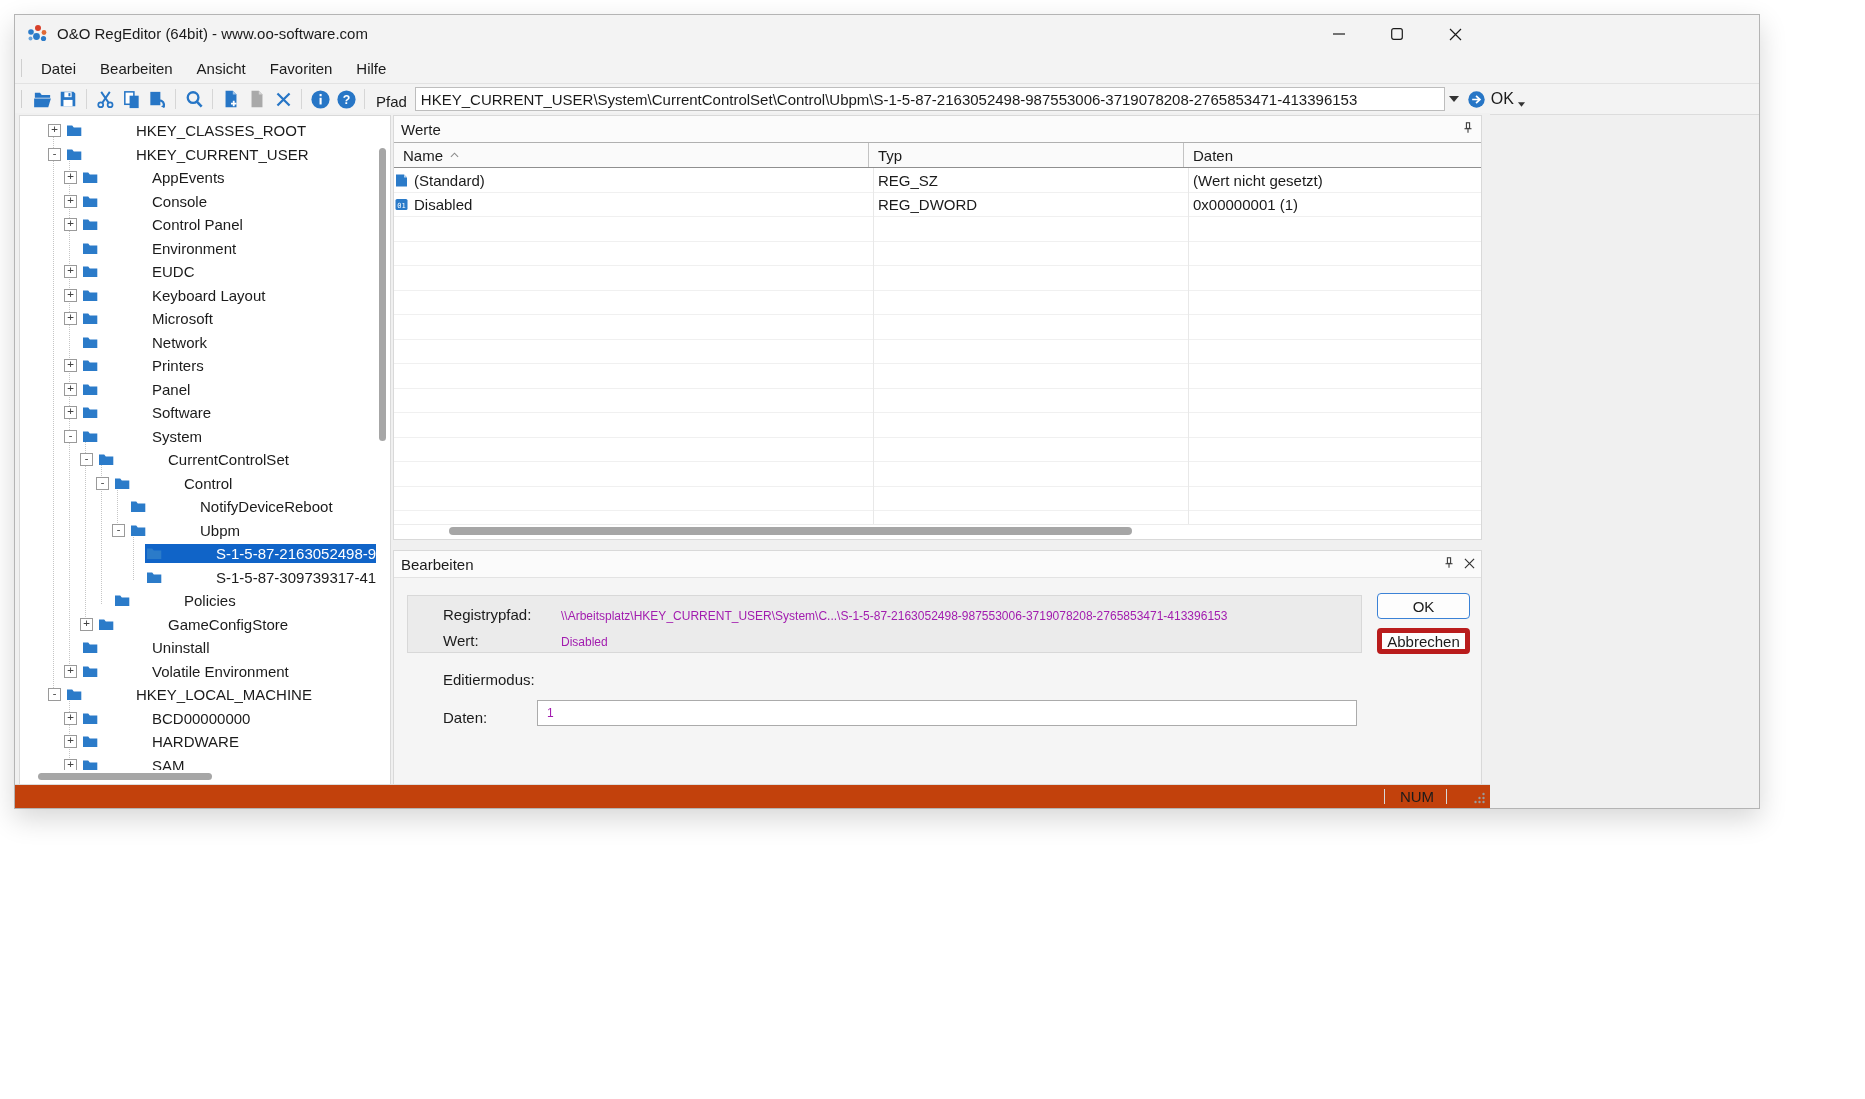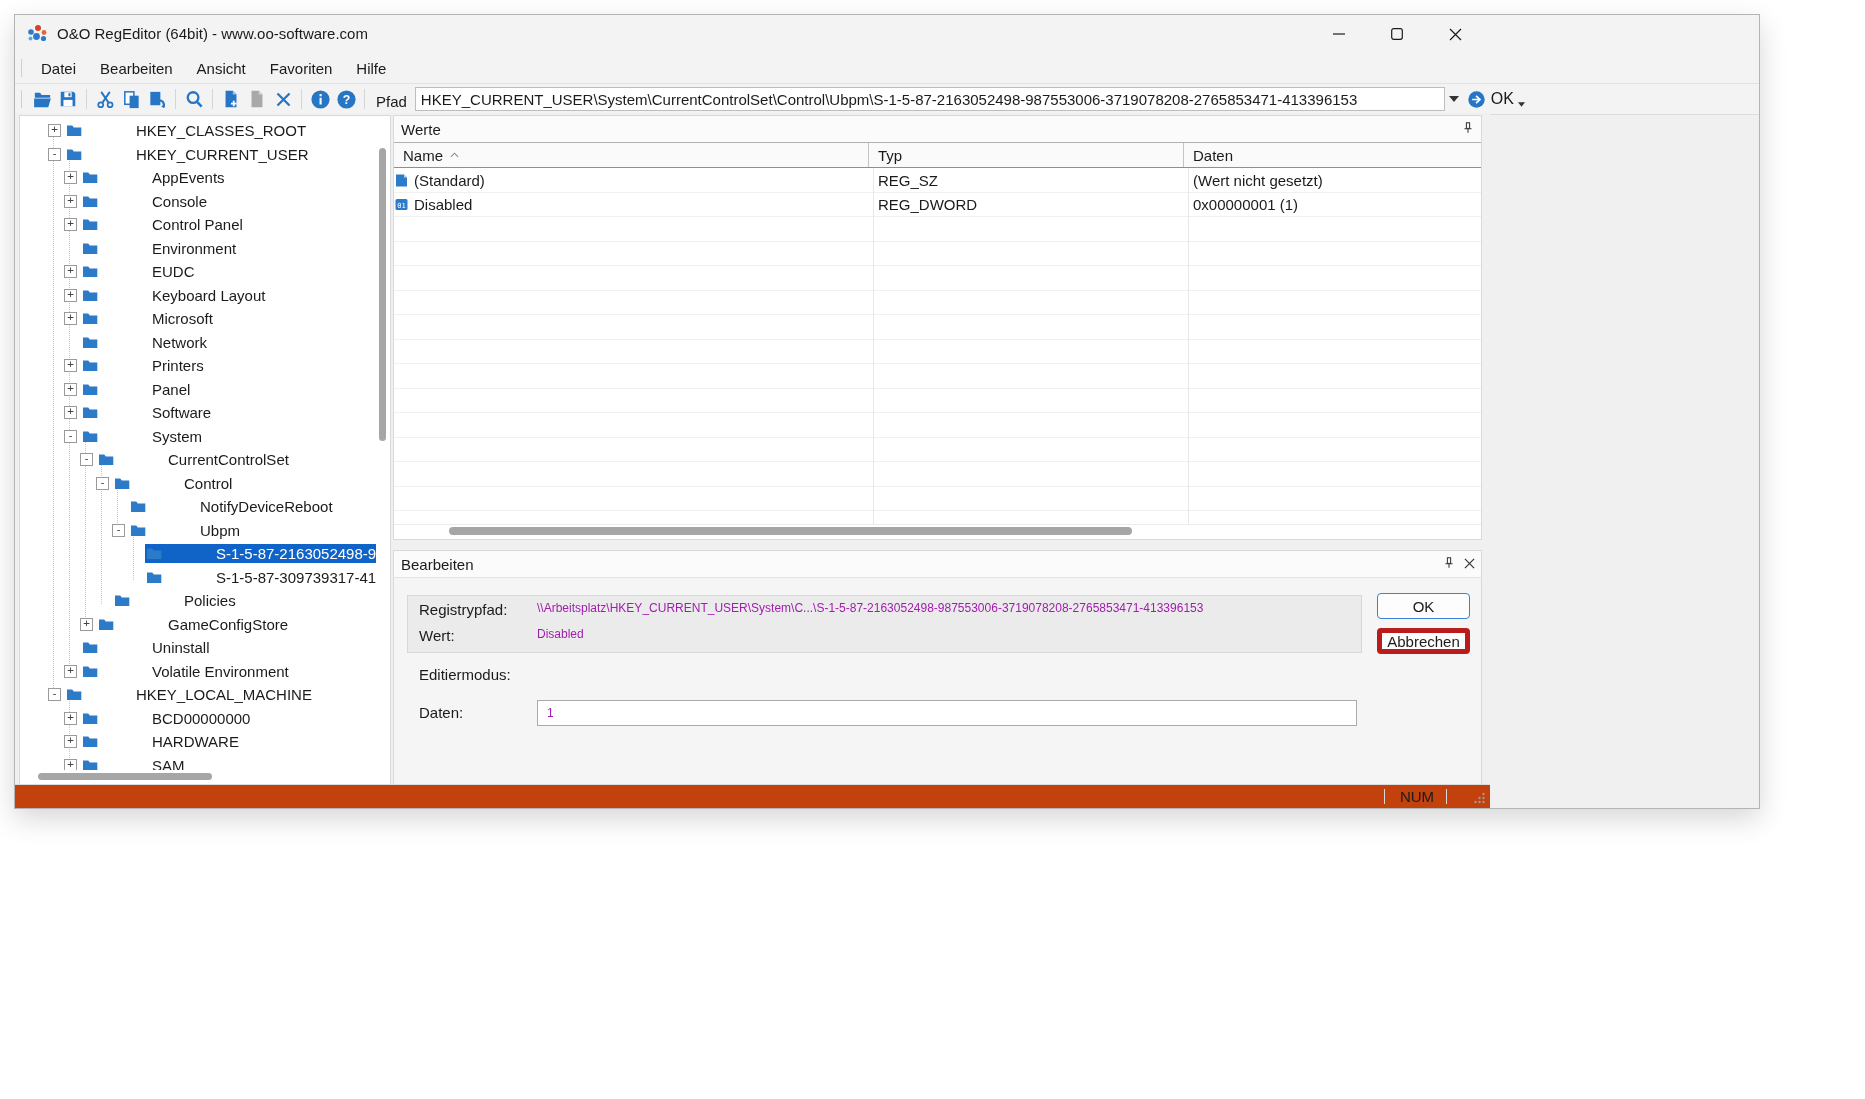--- a/index.html
+++ b/index.html
@@ -76,21 +76,21 @@
   .vc-daten{flex:1;padding-left:9px;}
   .vico{width:13px;height:13px;margin-right:6px;flex:0 0 13px;}
   .whscroll{position:absolute;left:0;bottom:2px;right:0;height:12px;border-top:1px solid #ececec;}
   .whthumb{position:absolute;top:2px;height:8px;border-radius:4px;background:#a6a6a6;}
   
   .editpanel{position:absolute;left:0;top:437px;width:1089px;height:236px;background:#f5f5f5;
     border:1px solid #d9d9d9;box-sizing:border-box;}
   .editbody{position:absolute;left:0;top:26px;right:0;bottom:0;}
   .infobox{position:absolute;left:13px;top:18px;width:955px;height:58px;background:#ebebeb;
     border:1px solid #d8d8d8;box-sizing:border-box;}
-  .editrow{position:absolute;display:flex;align-items:flex-start;}
+  .editrow{position:absolute;display:flex;align-items:flex-end;margin-left:24px;}
   .elabel{font-size:15px;color:#1b1b1b;width:118px;flex:0 0 118px;}
   .evalue{font-size:12px;color:#a21caf;white-space:nowrap;}
   .combo{position:absolute;left:143px;top:87px;width:333px;height:26px;background:#fff;
     border:1px solid #989898;box-sizing:border-box;display:flex;align-items:center;justify-content:space-between;}
   .combo .evalue{padding-left:8px;}
   .combochev{margin-right:9px;display:flex;}
   .datainput{position:absolute;left:143px;top:123px;width:820px;height:26px;background:#fff;
     border:1px solid #ababab;box-sizing:border-box;display:flex;align-items:center;}
   .datainput .evalue{padding-left:9px;}
   .btn{position:absolute;left:983px;width:93px;height:26px;background:#fdfdfd;border-radius:4px;

